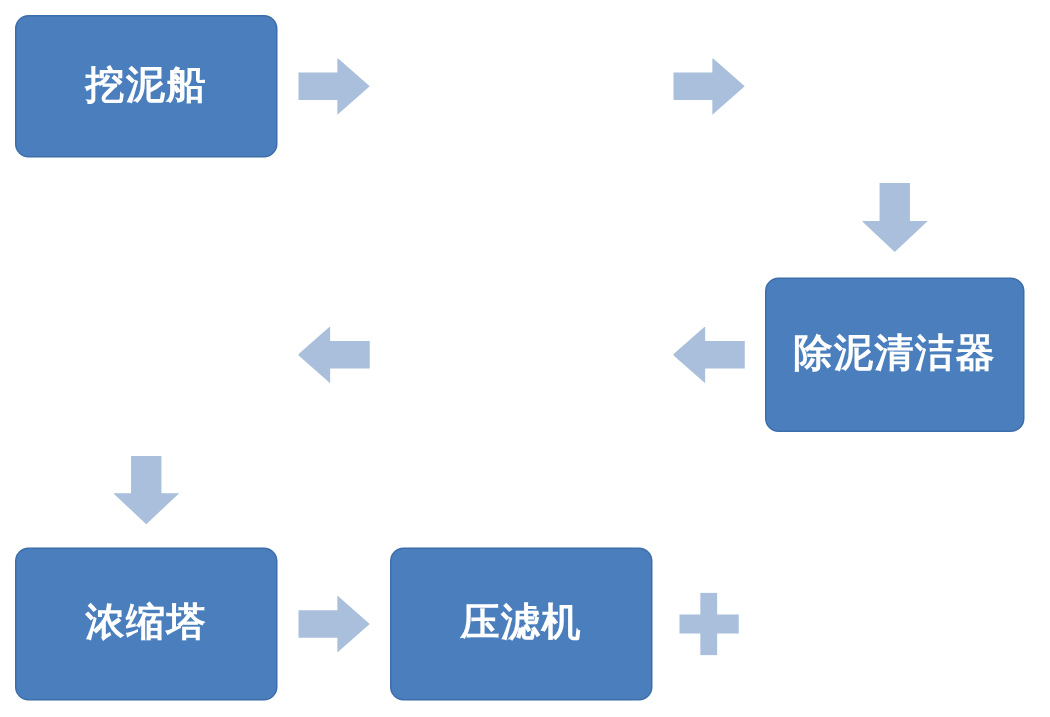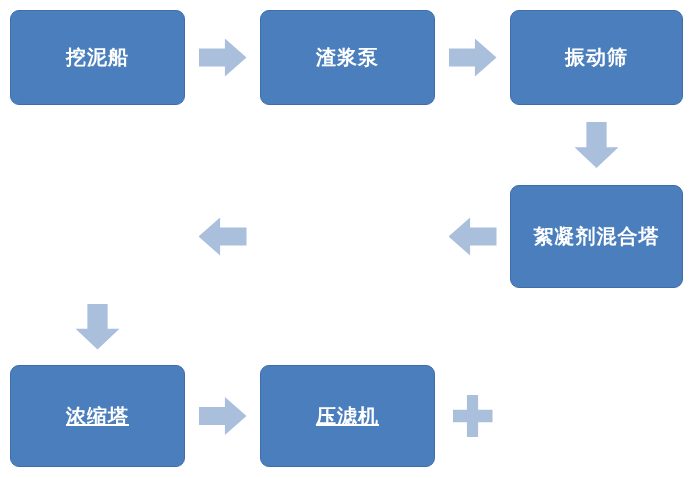--- a/index.html
+++ b/index.html
@@ -20,21 +20,21 @@
   }
   .node {
     background: var(--node-fill, #4A7EBC);
     border: 1px solid var(--node-border, #3D6EA9);
     border-radius: 9px;
     color: var(--node-text, #FFFFFF);
     display: flex;
     align-items: center;
     justify-content: center;
     text-align: center;
-    font-size: 20px;
+    font-size: 26px;
     font-weight: bold;
     line-height: 1.22;
     padding: 0 18px;
     box-sizing: border-box;
     letter-spacing: 1px;
   }
   .connector-cell {
     display: flex;
     align-items: center;
     justify-content: center;
@@ -53,50 +53,48 @@
   .arrow-down {
     width: 44px; height: 46px;
     clip-path: polygon(27% 0, 73% 0, 73% 55%, 100% 55%, 50% 100%, 0 55%, 27% 55%);
   }
   .plus-sign {
     width: 40px; height: 42px;
     clip-path: polygon(36% 0, 64% 0, 64% 35%, 100% 35%, 100% 65%, 64% 65%, 64% 100%, 36% 100%, 36% 65%, 0 65%, 0 35%, 36% 35%);
   }
   
   .r1 { grid-row: 1; } .r2 { grid-row: 2; } .r3 { grid-row: 3; }
-  .r4 { grid-row: 4; } .r5 { grid-row: 5; text-decoration: underline; }
+  .r4 { grid-row: 4; } .r5 { grid-row: 5; }
   .c1 { grid-column: 1; } .c2 { grid-column: 2; } .c3 { grid-column: 3; }
   .c4 { grid-column: 4; } .c5 { grid-column: 5; }
 </style>
 </head>
 <body>
 
 <div class="diagram">
 
   <div class="node r1 c1">挖泥船</div>
   <div class="connector-cell r1 c2">
     <div class="connector arrow-right"></div>
   </div>
-  <div class="node r1 c3">渣浆泵</div>
   <div class="connector-cell r1 c4">
     <div class="connector arrow-right"></div>
   </div>
-  <div class="node r1 c5">振动筛</div>
 
   <div class="connector-cell r2 c5">
     <div class="connector arrow-down"></div>
   </div>
 
   <div class="connector-cell r3 c2">
     <div class="connector arrow-left"></div>
   </div>
   <div class="connector-cell r3 c4">
     <div class="connector arrow-left"></div>
   </div>
-  <div class="node r3 c5">絮凝剂混合塔</div>
+  <div class="node r3 c5">除泥清洁器</div>
 
   <div class="connector-cell r4 c1">
     <div class="connector arrow-down"></div>
   </div>
 
   <div class="node r5 c1">浓缩塔</div>
   <div class="connector-cell r5 c2">
     <div class="connector arrow-right"></div>
   </div>
   <div class="node r5 c3">压滤机</div>

